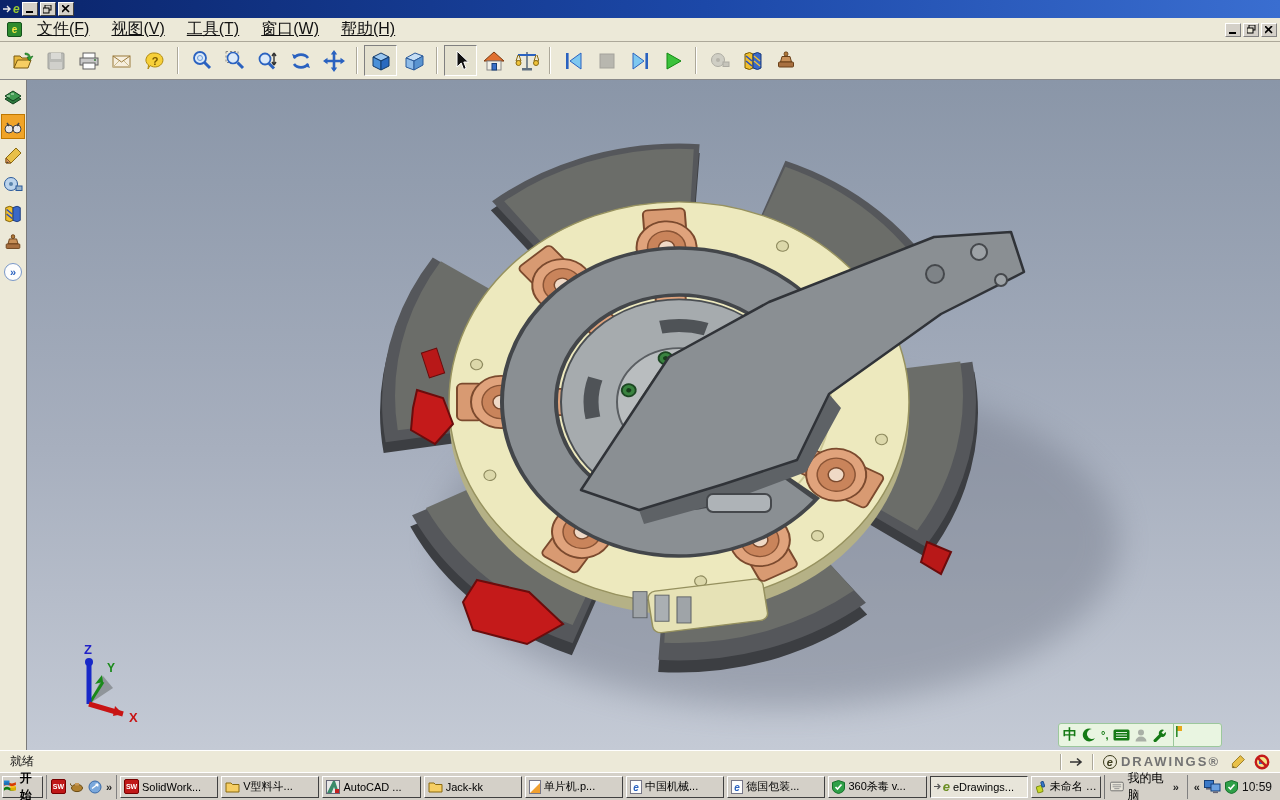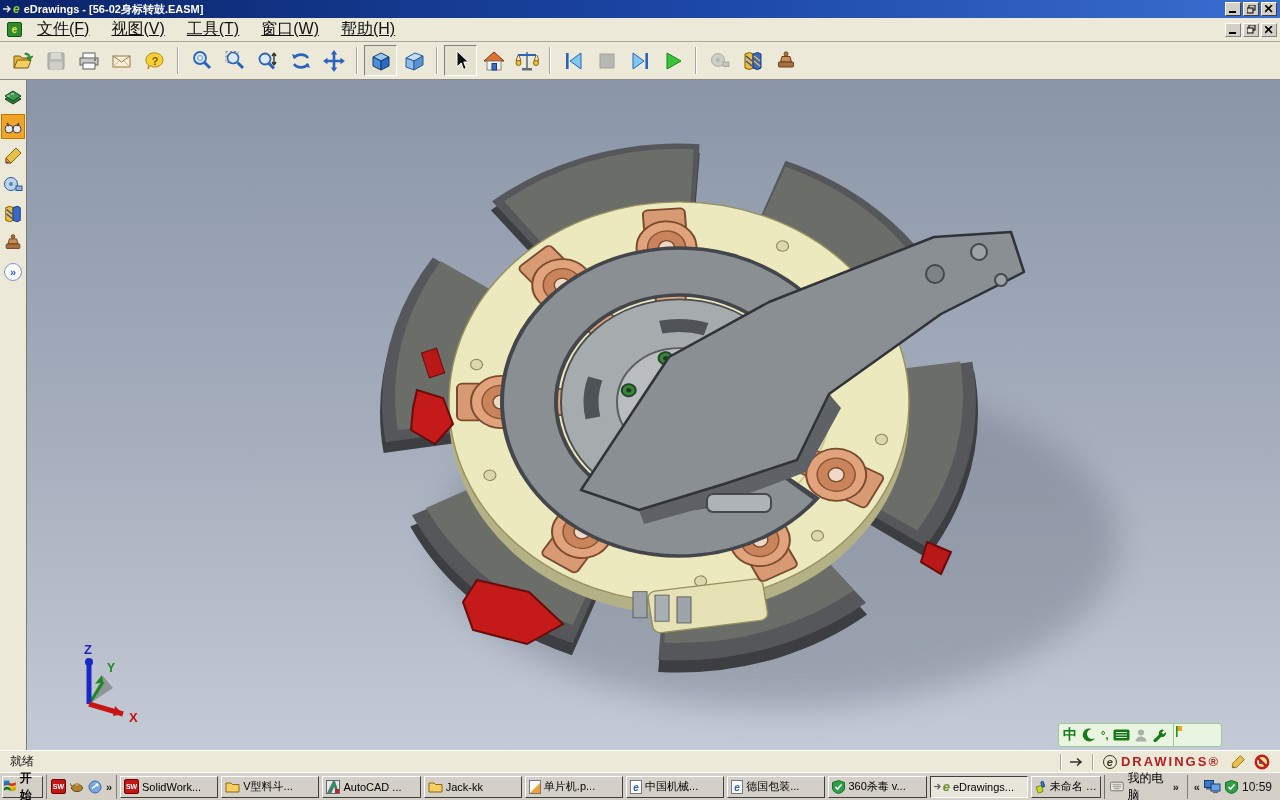--- a/index.html
+++ b/index.html
@@ -60,21 +60,21 @@
     border-top:1px solid #FFFFFF; display:flex; align-items:center; font-size:12px;
     color:#111; }
   .status-main { flex:1; padding-left:10px; }
   .sdiv { width:0; height:16px; border-left:1px solid #ACA899;
     border-right:1px solid #fff; margin:0 3px; }
   .sbtn2 { width:24px; height:18px; display:flex; align-items:center; justify-content:center; }
   .brand { display:flex; align-items:center; gap:4px; padding:0 6px; }
   .brand-e { width:14px; height:14px; border:1.5px solid #3A3A1A; border-radius:50%;
     color:#3A3A1A; font-weight:bold; font-style:italic; font-size:11px;
     display:flex; align-items:center; justify-content:center; }
-  .brand-t { font-weight:bold; letter-spacing:2px; color:#b91c1c; font-size:13px; }
+  .brand-t { font-weight:bold; letter-spacing:2px; color:#737373; font-size:13px; }
 
   
   .imebar { left:1058px; top:723px; width:164px; height:24px; background:#E9F5E1;
     border:1px solid #9CC89C; border-radius:3px; display:flex; align-items:center;
     padding:0 4px; gap:5px; z-index:5; }
   .ime-cn { color:#157A15; font-weight:bold; font-size:14px; }
   .ime-punct { color:#157A15; font-weight:bold; font-size:11px; }
   .ime-tab { width:10px; height:24px; border-left:1px solid #9CC89C; margin-left:2px; }
 
   
@@ -106,21 +106,20 @@
 </head>
 <body>
 
 <div class="abs titlebar">
   <span class="app-ico">
     <svg width="10" height="12" viewBox="0 0 10 12">
         <path d="M0 6 h6 M4 3 l3 3 -3 3" stroke="#E8E8E8" stroke-width="1.4" fill="none"></path>
       </svg>
       <span>e</span>
   </span>
-  <span class="title-text">eDrawings - [56-02身标转鼓.EASM]</span>
   <span class="win-btn">
       <svg width="8" height="8">
         <rect x="0" y="6" width="7" height="2" fill="#000"></rect>
       </svg>
     </span>
   <span class="win-btn">
       <svg width="9" height="9">
         <rect x="2" y="0" width="6" height="5" fill="none" stroke="#000"></rect>
         <rect x="0" y="3" width="6" height="5" fill="#D4D0C8" stroke="#000"></rect>
       </svg>

